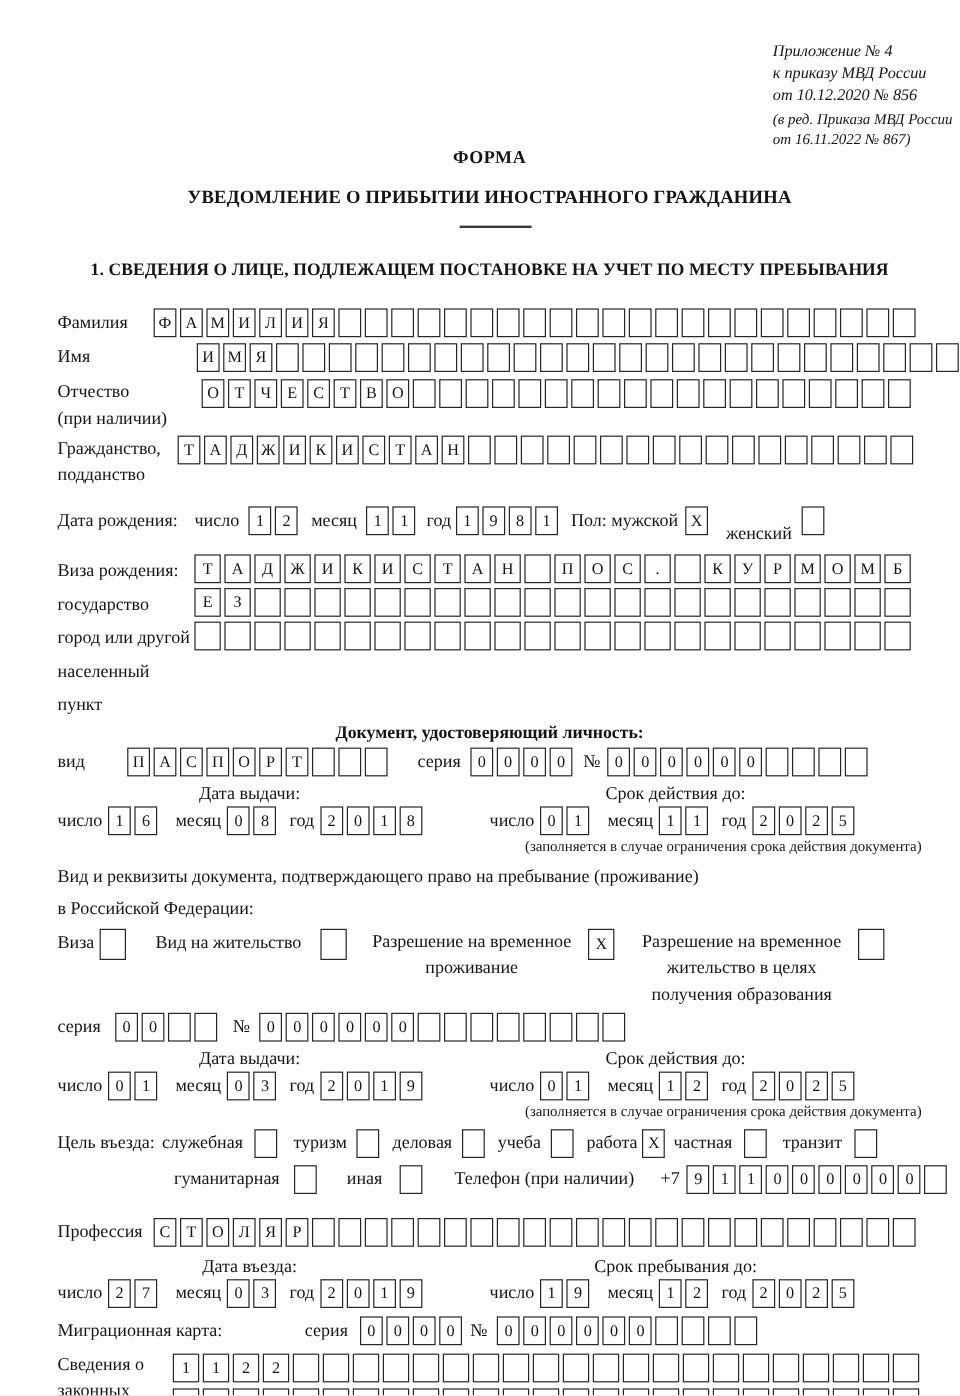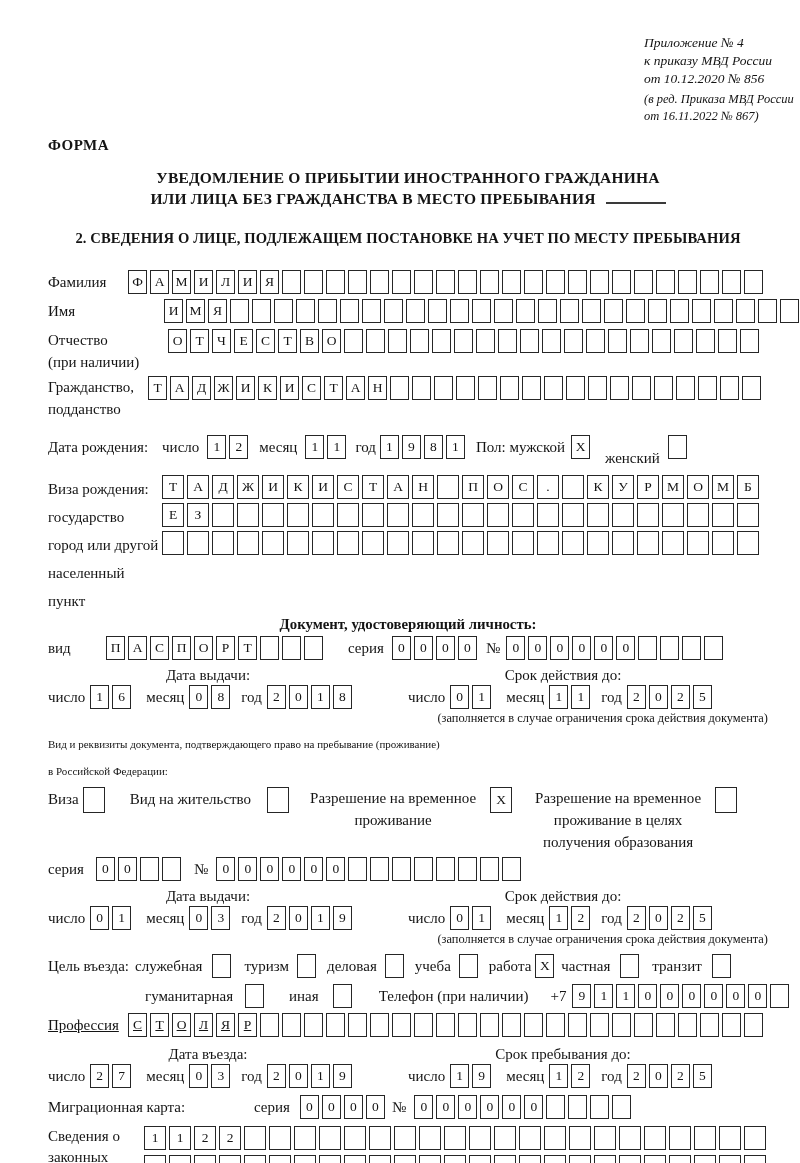--- a/index.html
+++ b/index.html
@@ -4,21 +4,21 @@
 <style>
   html,body{margin:0;padding:0;background:#e8e8e8;}
   .page{
     position:relative; width:800px; height:1163px; background:#ffffff;
     font-family:"Liberation Serif","DejaVu Serif",serif; color:#141414;
     box-sizing:border-box; padding:34px 32px 0 48px; overflow:hidden;
     margin:0 auto;
   }
   .hdr{position:relative; left:596px; width:160px; font-size:13.5px; line-height:18px; white-space:nowrap;font-style:italic;}
   .hdr .ed{font-size:12.5px; line-height:16.5px; margin-top:3px;}
-  .forma{text-align:left; font-weight:bold; font-size:15px; margin-top:13px; letter-spacing:.5px;}
+  .forma{text-align:center; font-weight:bold; font-size:15px; letter-spacing:.5px;}
   .title{text-align:center; font-weight:bold; font-size:15.5px; line-height:21px; margin-top:13px; letter-spacing:.2px;}
   .tuline{display:inline-block; width:60px; border-bottom:2.2px solid #3a3a3a; height:13px; margin-left:10px;}
   .sect{font-weight:bold; text-align:center; font-size:14.6px; margin-top:21px; letter-spacing:.1px;}
   .lab{font-size:15px; line-height:24px; flex-shrink:0;}
   .frow{display:flex; align-items:flex-start;}
   .boxes{display:flex; flex-wrap:nowrap; flex-shrink:0;}
   .box{
     box-sizing:border-box; width:19px; height:24px; border:1.6px solid #262626;
     margin-right:3px; text-align:center; font-size:13.5px; line-height:21px;
     flex-shrink:0; background:#fff;
@@ -26,21 +26,21 @@
   .box.wide{width:22px;}
   .cbox .box{width:22px; height:26px; line-height:23px;}
   .labcol div{font-size:15px;}
   .stack3 .boxes{margin-bottom:4px;}
   .dochead{font-weight:bold; text-align:center; font-size:14.8px;}
   .dpair{display:flex; position:relative;}
   .dlabel{text-align:center; font-size:15px; line-height:20px;}
   .dgroup{display:flex; align-items:center;}
   .dgroup .lab{margin-right:5px;}
   .note{position:absolute; right:0; top:46px; font-size:12.4px; white-space:nowrap;}
-  .para{font-size:11px; line-height:27px;}
+  .para{font-size:15px; line-height:27px;}
   .opt{font-size:15px; line-height:22px; text-align:center;}
 </style>
 </head>
 <body>
 
 <div class="page">
 
   <div class="hdr">
     <div>
         <div>Приложение № 4</div>
@@ -50,24 +50,24 @@
     <div class="ed">
         <div>(в ред. Приказа МВД России</div>
         <div>от 16.11.2022 № 867)</div>
       </div>
   </div>
 
   <div class="forma">ФОРМА</div>
 
   <div class="title">
     <div>УВЕДОМЛЕНИЕ О ПРИБЫТИИ ИНОСТРАННОГО ГРАЖДАНИНА</div>
-    <div><span>ИЛИ ЛИЦА БЕЗ ГРАЖДАНСТВА В МЕСТО ПРЕБЫВАНИЯ</span><span class="tuline"></span></div>
-  </div>
-
-  <div class="sect">2. СВЕДЕНИЯ О ЛИЦЕ, ПОДЛЕЖАЩЕМ ПОСТАНОВКЕ НА УЧЕТ ПО МЕСТУ ПРЕБЫВАНИЯ</div>
+    <div><span class="tuline"></span></div>
+  </div>
+
+  <div class="sect">1. СВЕДЕНИЯ О ЛИЦЕ, ПОДЛЕЖАЩЕМ ПОСТАНОВКЕ НА УЧЕТ ПО МЕСТУ ПРЕБЫВАНИЯ</div>
 
   <div class="frow" style="margin-top:23px;">
     <span class="lab" style="width:80px;">Фамилия</span>
     <span class="boxes">
         <span class="box">Ф</span>
         <span class="box">А</span>
         <span class="box">М</span>
         <span class="box">И</span>
         <span class="box">Л</span>
         <span class="box">И</span>
@@ -425,21 +425,21 @@
       </span>
     <span class="opt" style="margin-left:18px; margin-right:14px;">
         <div>Разрешение на временное</div>
         <div>проживание</div>
       </span>
     <span class="boxes">
         <span class="box">X</span>
       </span>
     <span class="opt" style="margin-left:20px; margin-right:14px;">
         <div>Разрешение на временное</div>
-        <div>проживание в целях</div>
+        <div>жительство в целях</div>
         <div>получения образования</div>
       </span>
     <span class="boxes">
         <span class="box"></span>
       </span>
   </div>
 
   <div class="frow" style="margin-top:4px; align-items:center;">
     <span class="lab" style="margin-right:12px;">серия</span>
     <span class="boxes">
@@ -565,21 +565,21 @@
         <span class="box">0</span>
         <span class="box">0</span>
         <span class="box">0</span>
         <span class="box">0</span>
         <span class="box">0</span>
         <span class="box">0</span>
         <span class="box"></span>
       </span>
   </div>
 
-  <div class="frow" style="margin-top:5px;text-decoration:underline;">
+  <div class="frow" style="margin-top:20px;">
     <span class="lab" style="width:80px;">Профессия</span>
     <span class="boxes">
         <span class="box">С</span>
         <span class="box">Т</span>
         <span class="box">О</span>
         <span class="box">Л</span>
         <span class="box">Я</span>
         <span class="box">Р</span>
         <span class="box"></span>
         <span class="box"></span>

